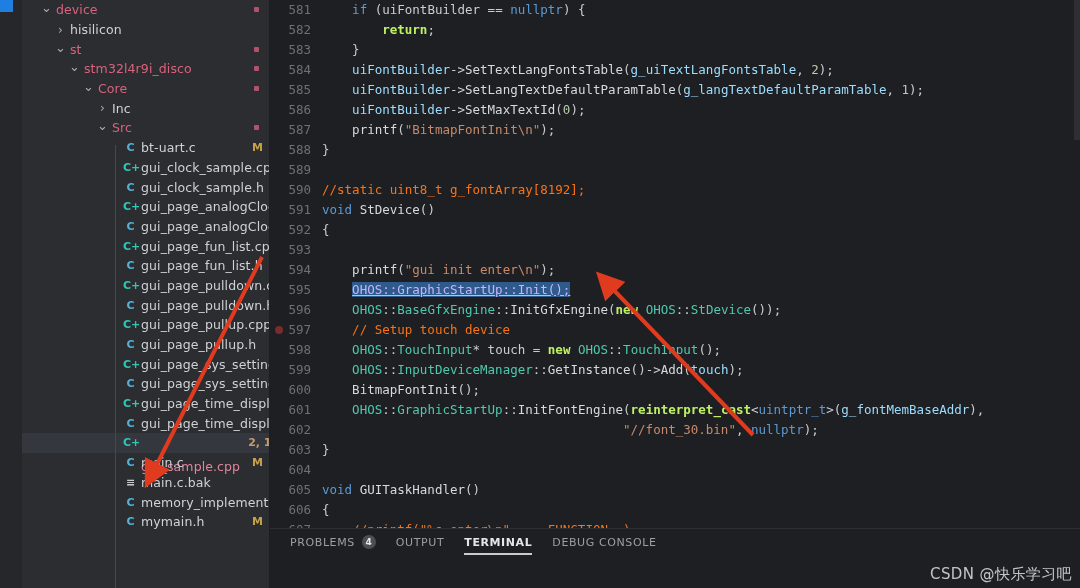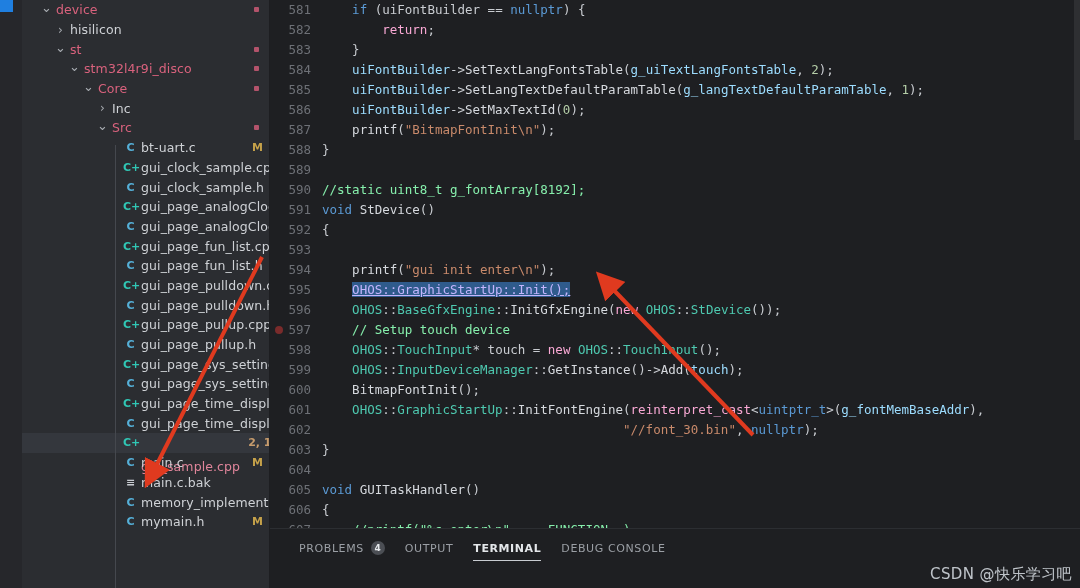--- a/index.html
+++ b/index.html
@@ -143,44 +143,44 @@
     background: #7a2b2b;
   }
   .ctext { flex: 1 1 auto; color: #c9ccd1; }
 
   
   .t-kw    { color: #5b9ad5; }
   .t-fn    { color: #d6d9de; }
   .t-type  { color: #4ec9b0; }
   .t-str   { color: #c98a6b; }
   .t-num   { color: #b5cea8; }
-  .t-cmt   { color: #86efac; }
+  .t-cmt   { color: #f97316; }
   .t-var   { color: #9cdcfe; }
   .t-plain { color: #c9ccd1; }
-  .t-pink  { color: #f9a8d4; }
+  .t-pink  { color: #bef264; font-weight: bold; }
   .sel-code {
     background: #2f5b8c;
     color: #c4b5fd;
     text-decoration: underline;
   }
 
   
   .panel {
     flex: 0 0 60px;
     height: 60px;
     background: #1e1f22;
     border-top: 1px solid #2c2e32;
     position: relative;
   }
   .panel-tabs {
     display: flex;
-    align-items: flex-end;
+    align-items: center;
     gap: 20px;
     height: 26px;
-    padding: 0 29px;
+    padding: 0 20px;
     font-size: 11px;
     letter-spacing: 0.6px;
     color: #9b9fa5;
   }
   .panel-tab { position: relative; cursor: default; display:flex; align-items:center; gap:7px;}
   .panel-tab.active { color: #e4e7ea; font-weight: bold; }
   .panel-tab.active::after {
     content: "";
     position: absolute;
     left: 0; right: 0; bottom: -6px;

